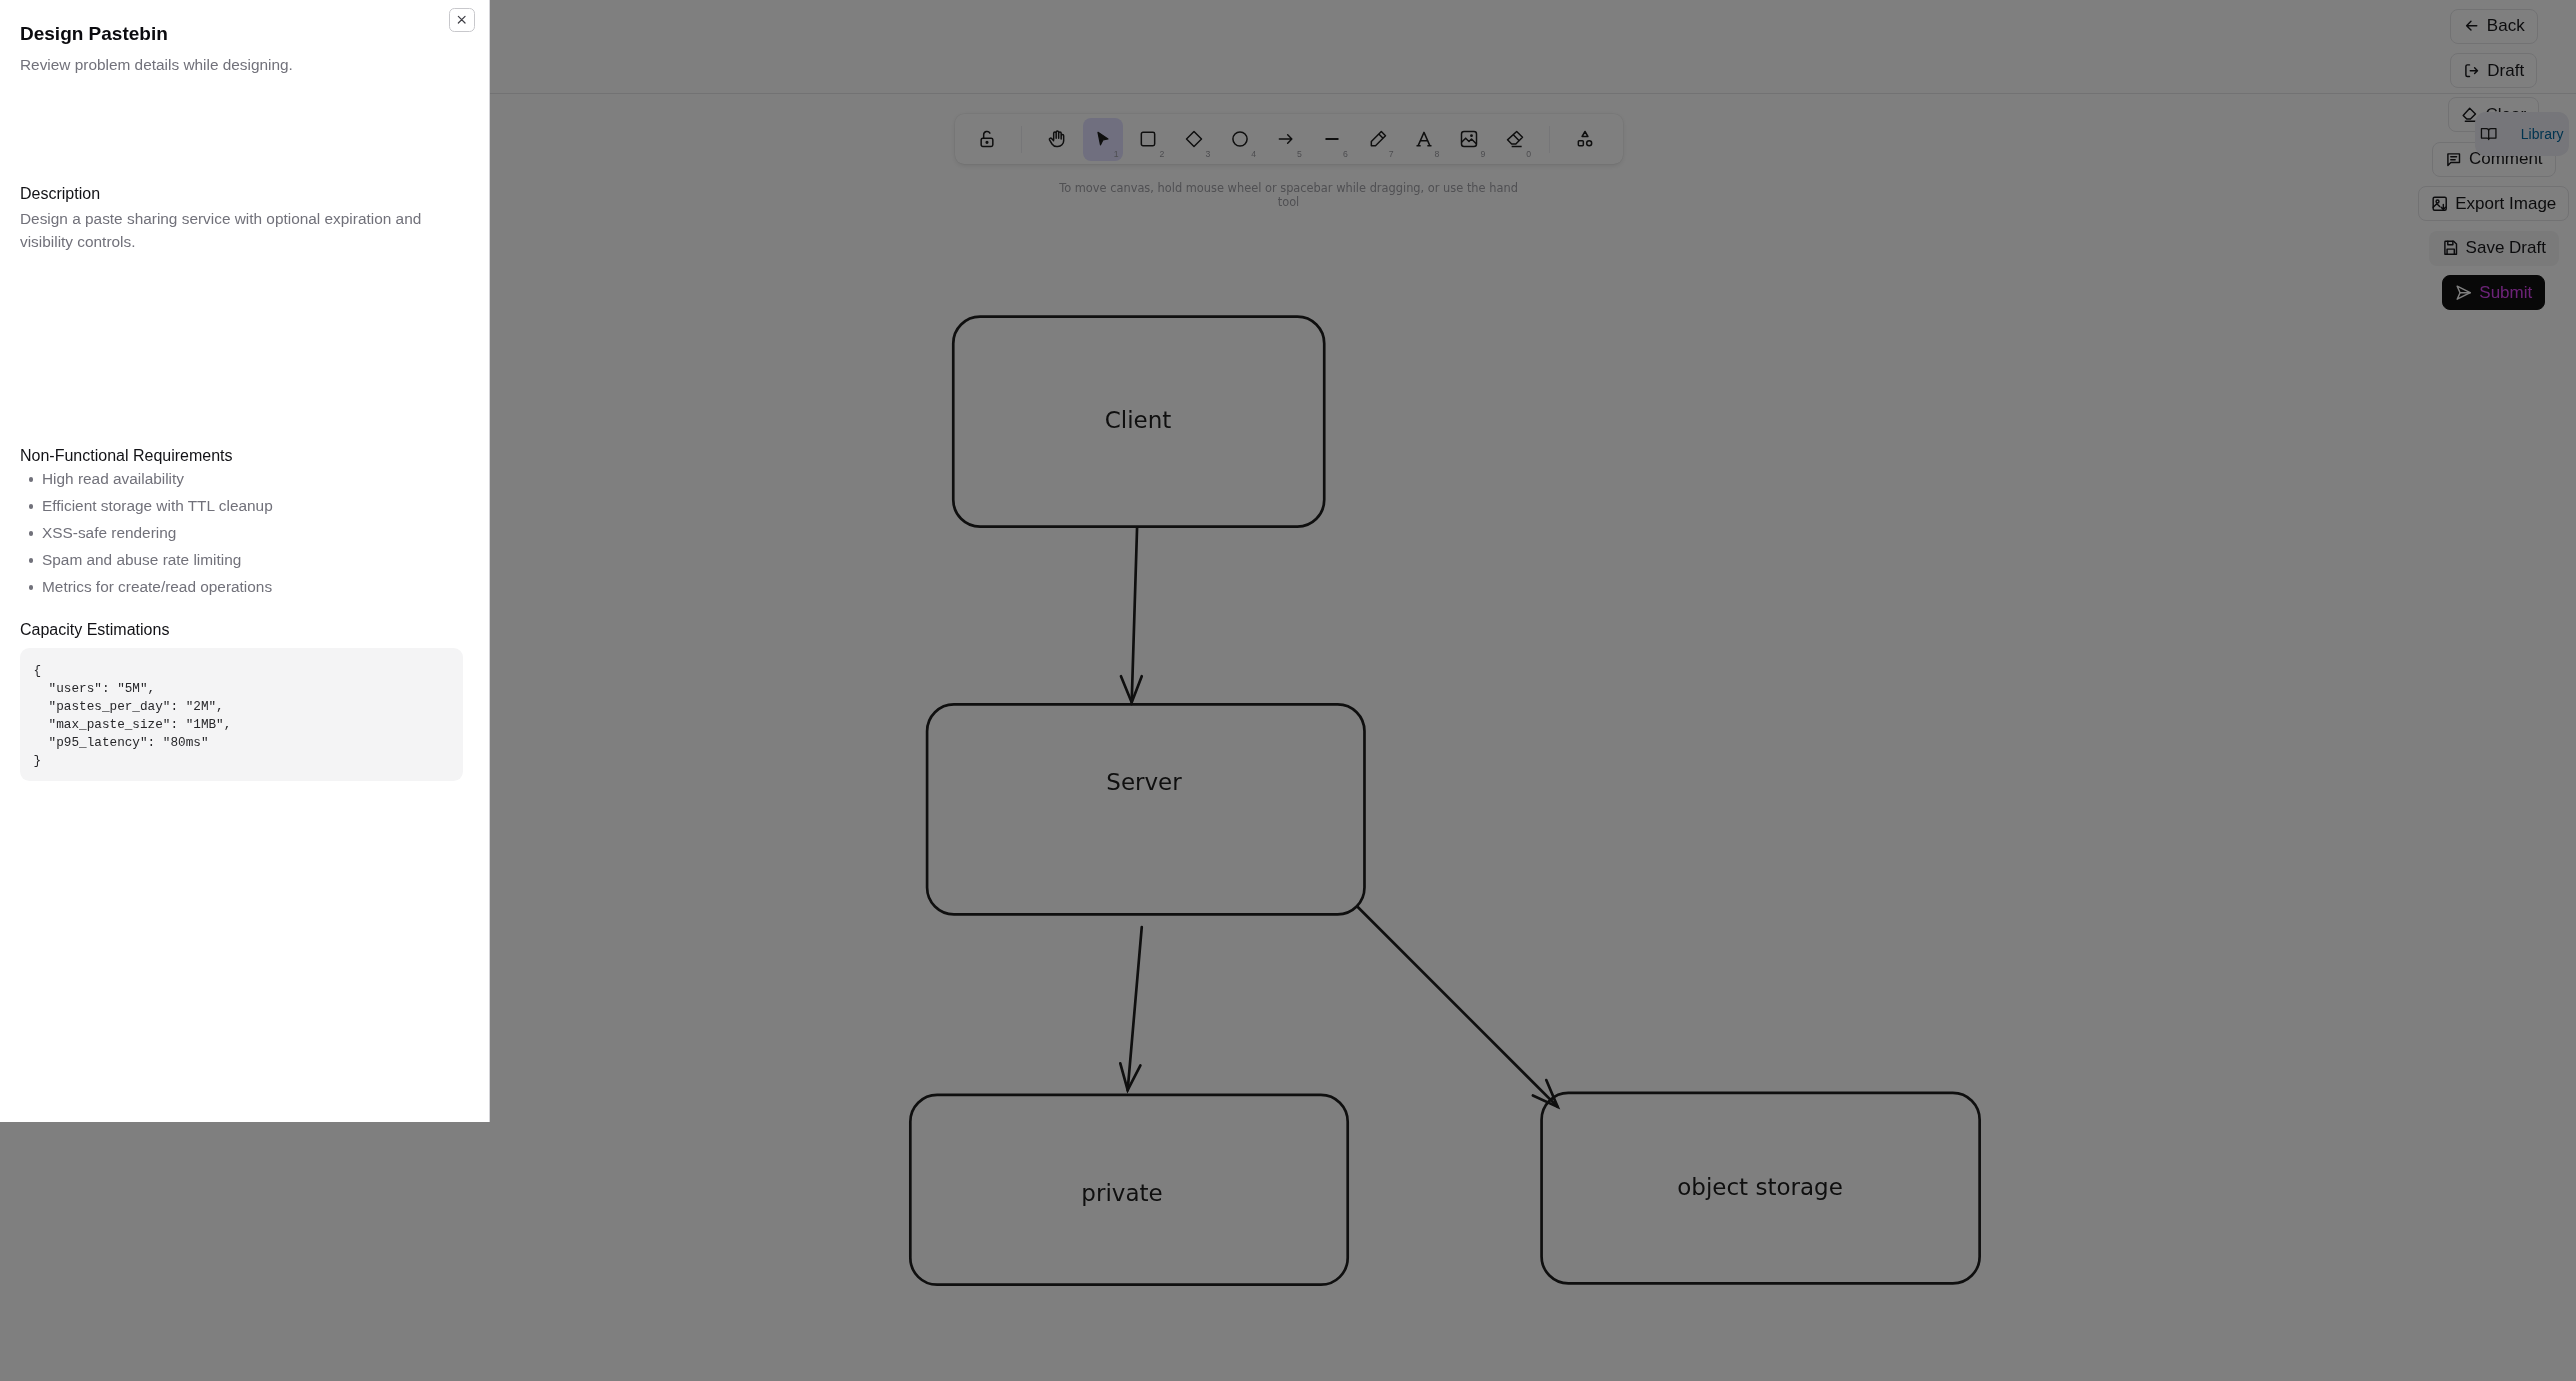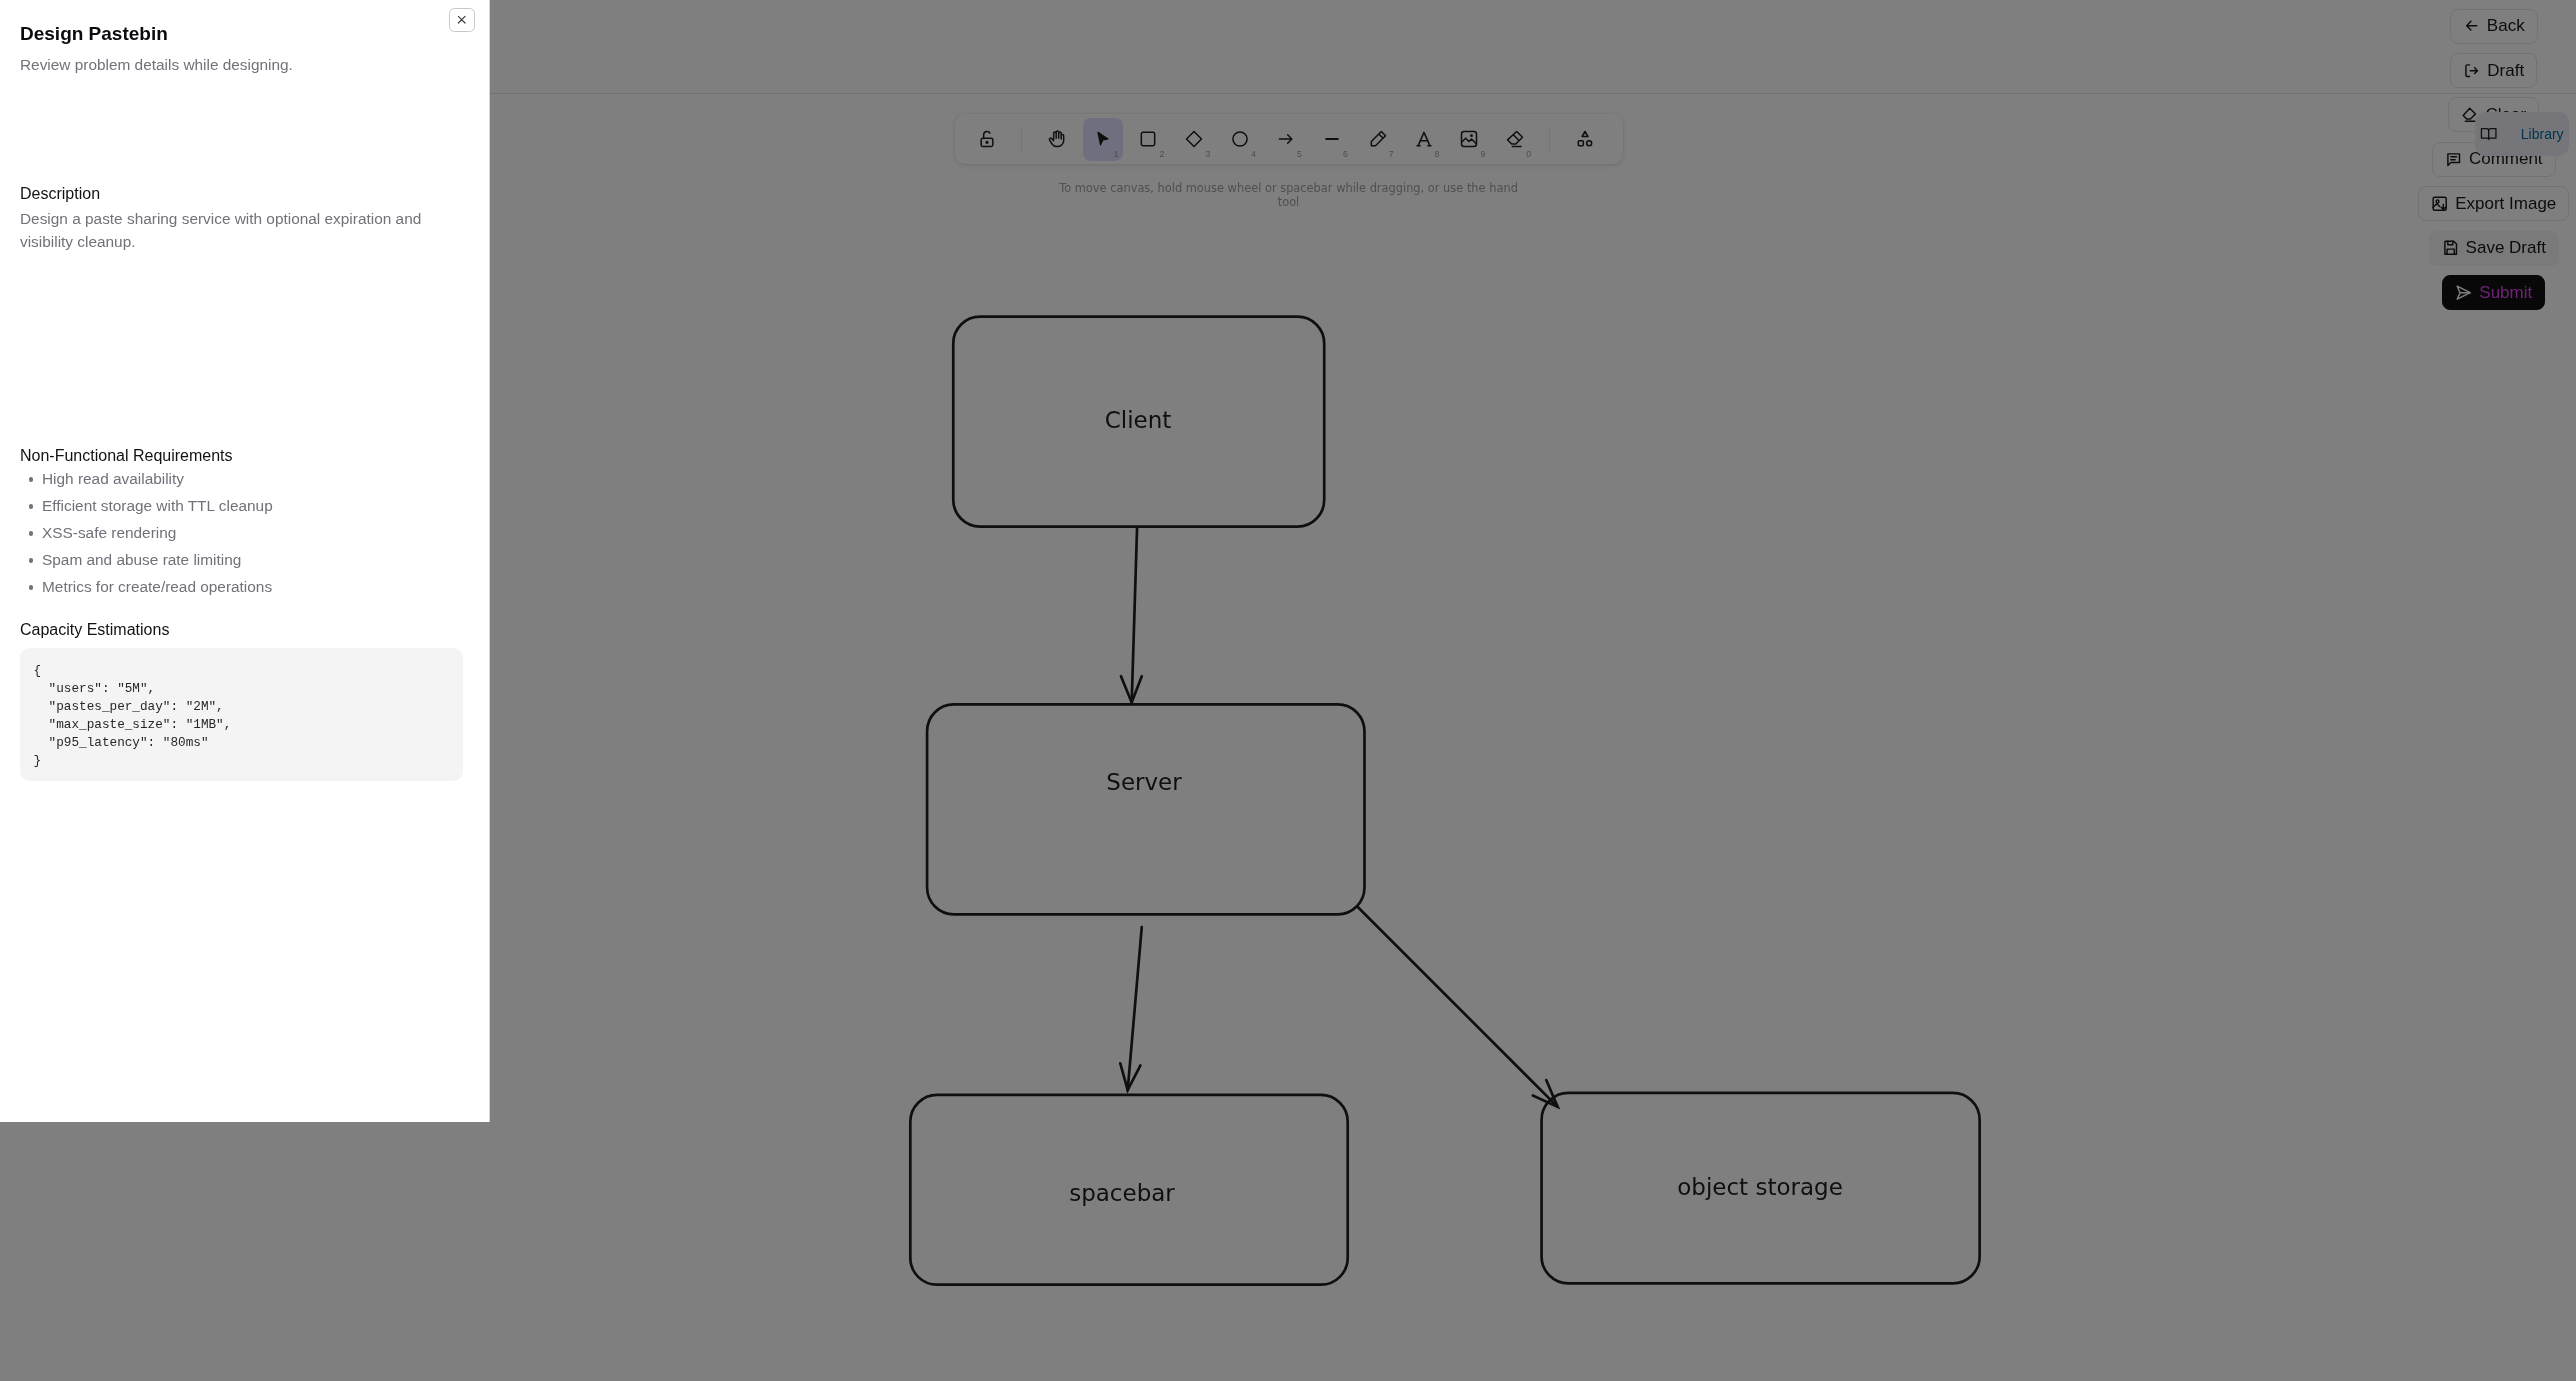--- a/index.html
+++ b/index.html
@@ -318,41 +318,41 @@
       <path d="M1670 1585 L1681 1625 L1700 1588"></path>
     </g>
     <g class="edge" stroke="#1e1e1e" stroke-width="4" stroke-linecap="round" fill="none">
       <path d="M2024 1352 L2322 1650"></path>
       <path d="M2285 1633 L2322 1650 L2305 1610"></path>
     </g>
   </svg>
 
   <div class="node-label" style="left:1138px; top:420px;">Client</div>
   <div class="node-label" style="left:1144px; top:782px;">Server</div>
-  <div class="node-label" style="left:1122px; top:1193px;">spacebar</div>
+  <div class="node-label" style="left:1122px; top:1193px;">private</div>
   <div class="node-label" style="left:1760px; top:1187px;">object storage</div>
 
 </div>
 
 <div class="overlay"></div>
 
 <aside class="sheet">
   <button class="sheet-close">
     <svg viewBox="0 0 24 24" fill="none" stroke="#3f3f46" stroke-width="2.2" stroke-linecap="round">
         <path d="M6 6l12 12M18 6L6 18"></path>
       </svg>
   </button>
 
   <div class="sheet-title">Design Pastebin</div>
   <div class="sheet-sub">Review problem details while designing.</div>
 
 
   <div class="section" style="top:185px;">
     <div class="section-h" style="margin-bottom:4px;">Description</div>
-    <div class="desc">Design a paste sharing service with optional expiration and visibility cleanup.</div>
+    <div class="desc">Design a paste sharing service with optional expiration and visibility controls.</div>
   </div>
 
 
   <div class="section" style="top:447px;">
     <div class="section-h" style="margin-bottom:0;">Non-Functional Requirements</div>
     <ul class="bullets">
       <li>High read availability</li>
       <li>Efficient storage with TTL cleanup</li>
       <li>XSS-safe rendering</li>
       <li>Spam and abuse rate limiting</li>

